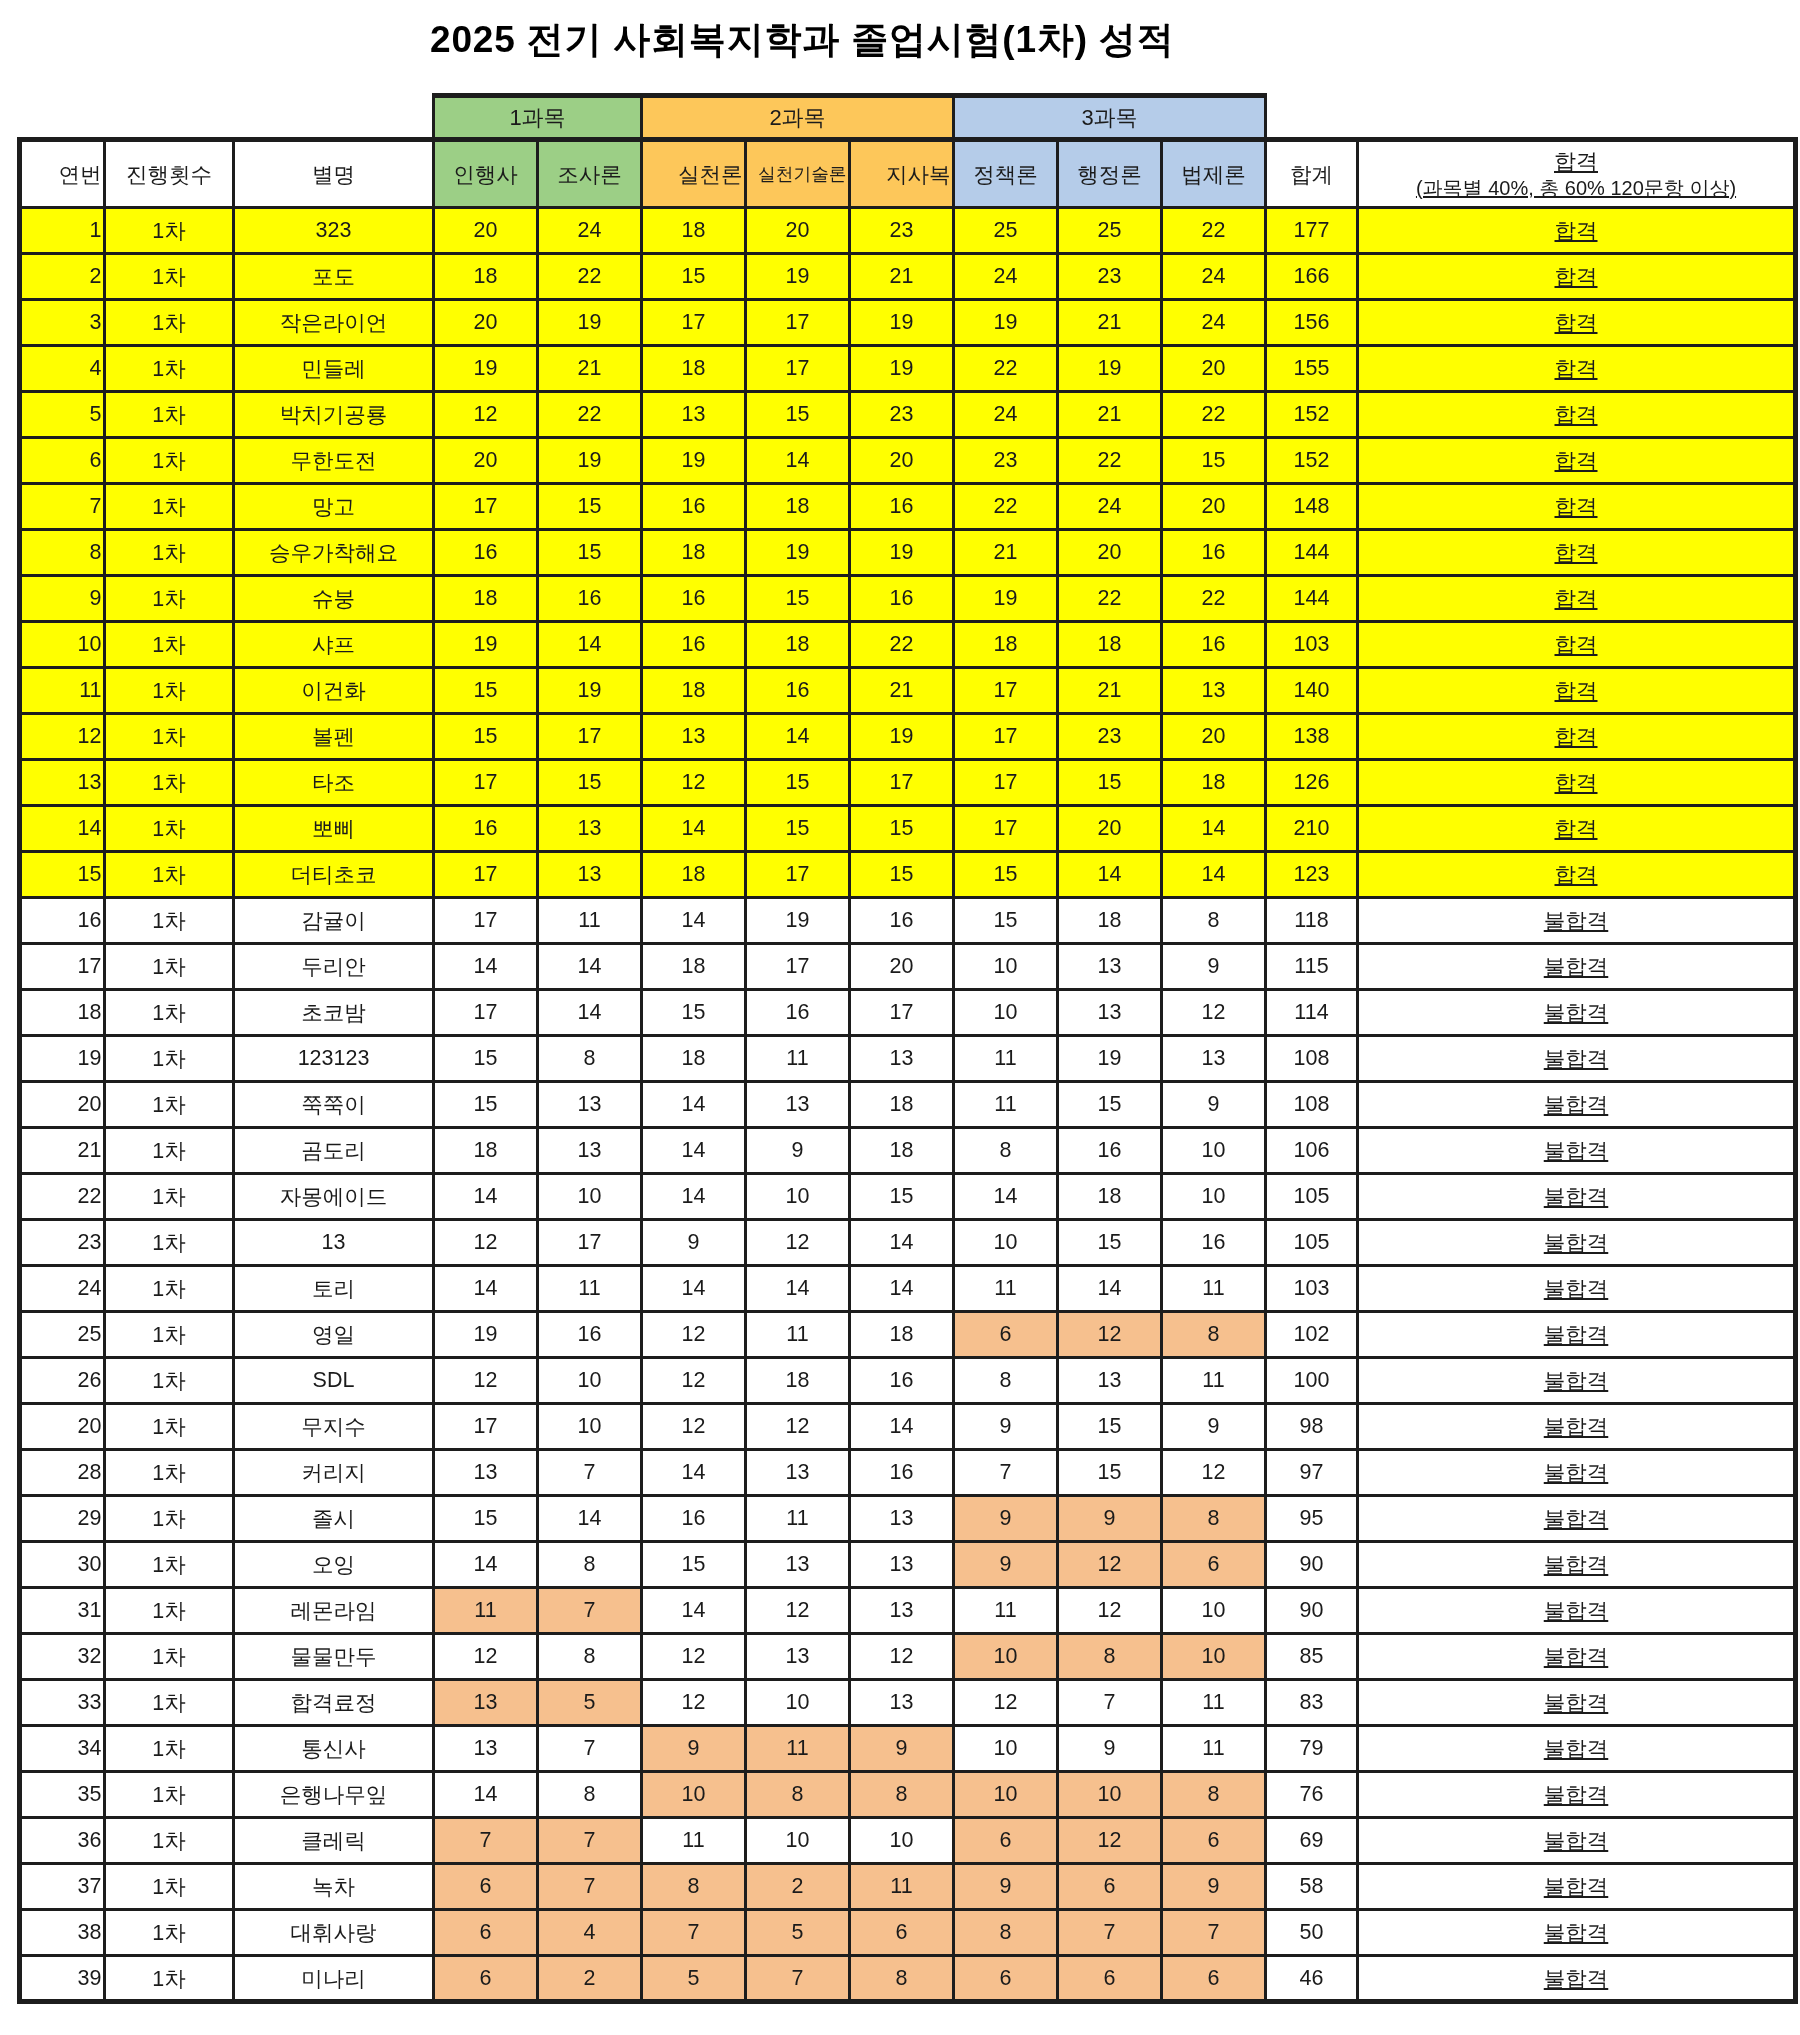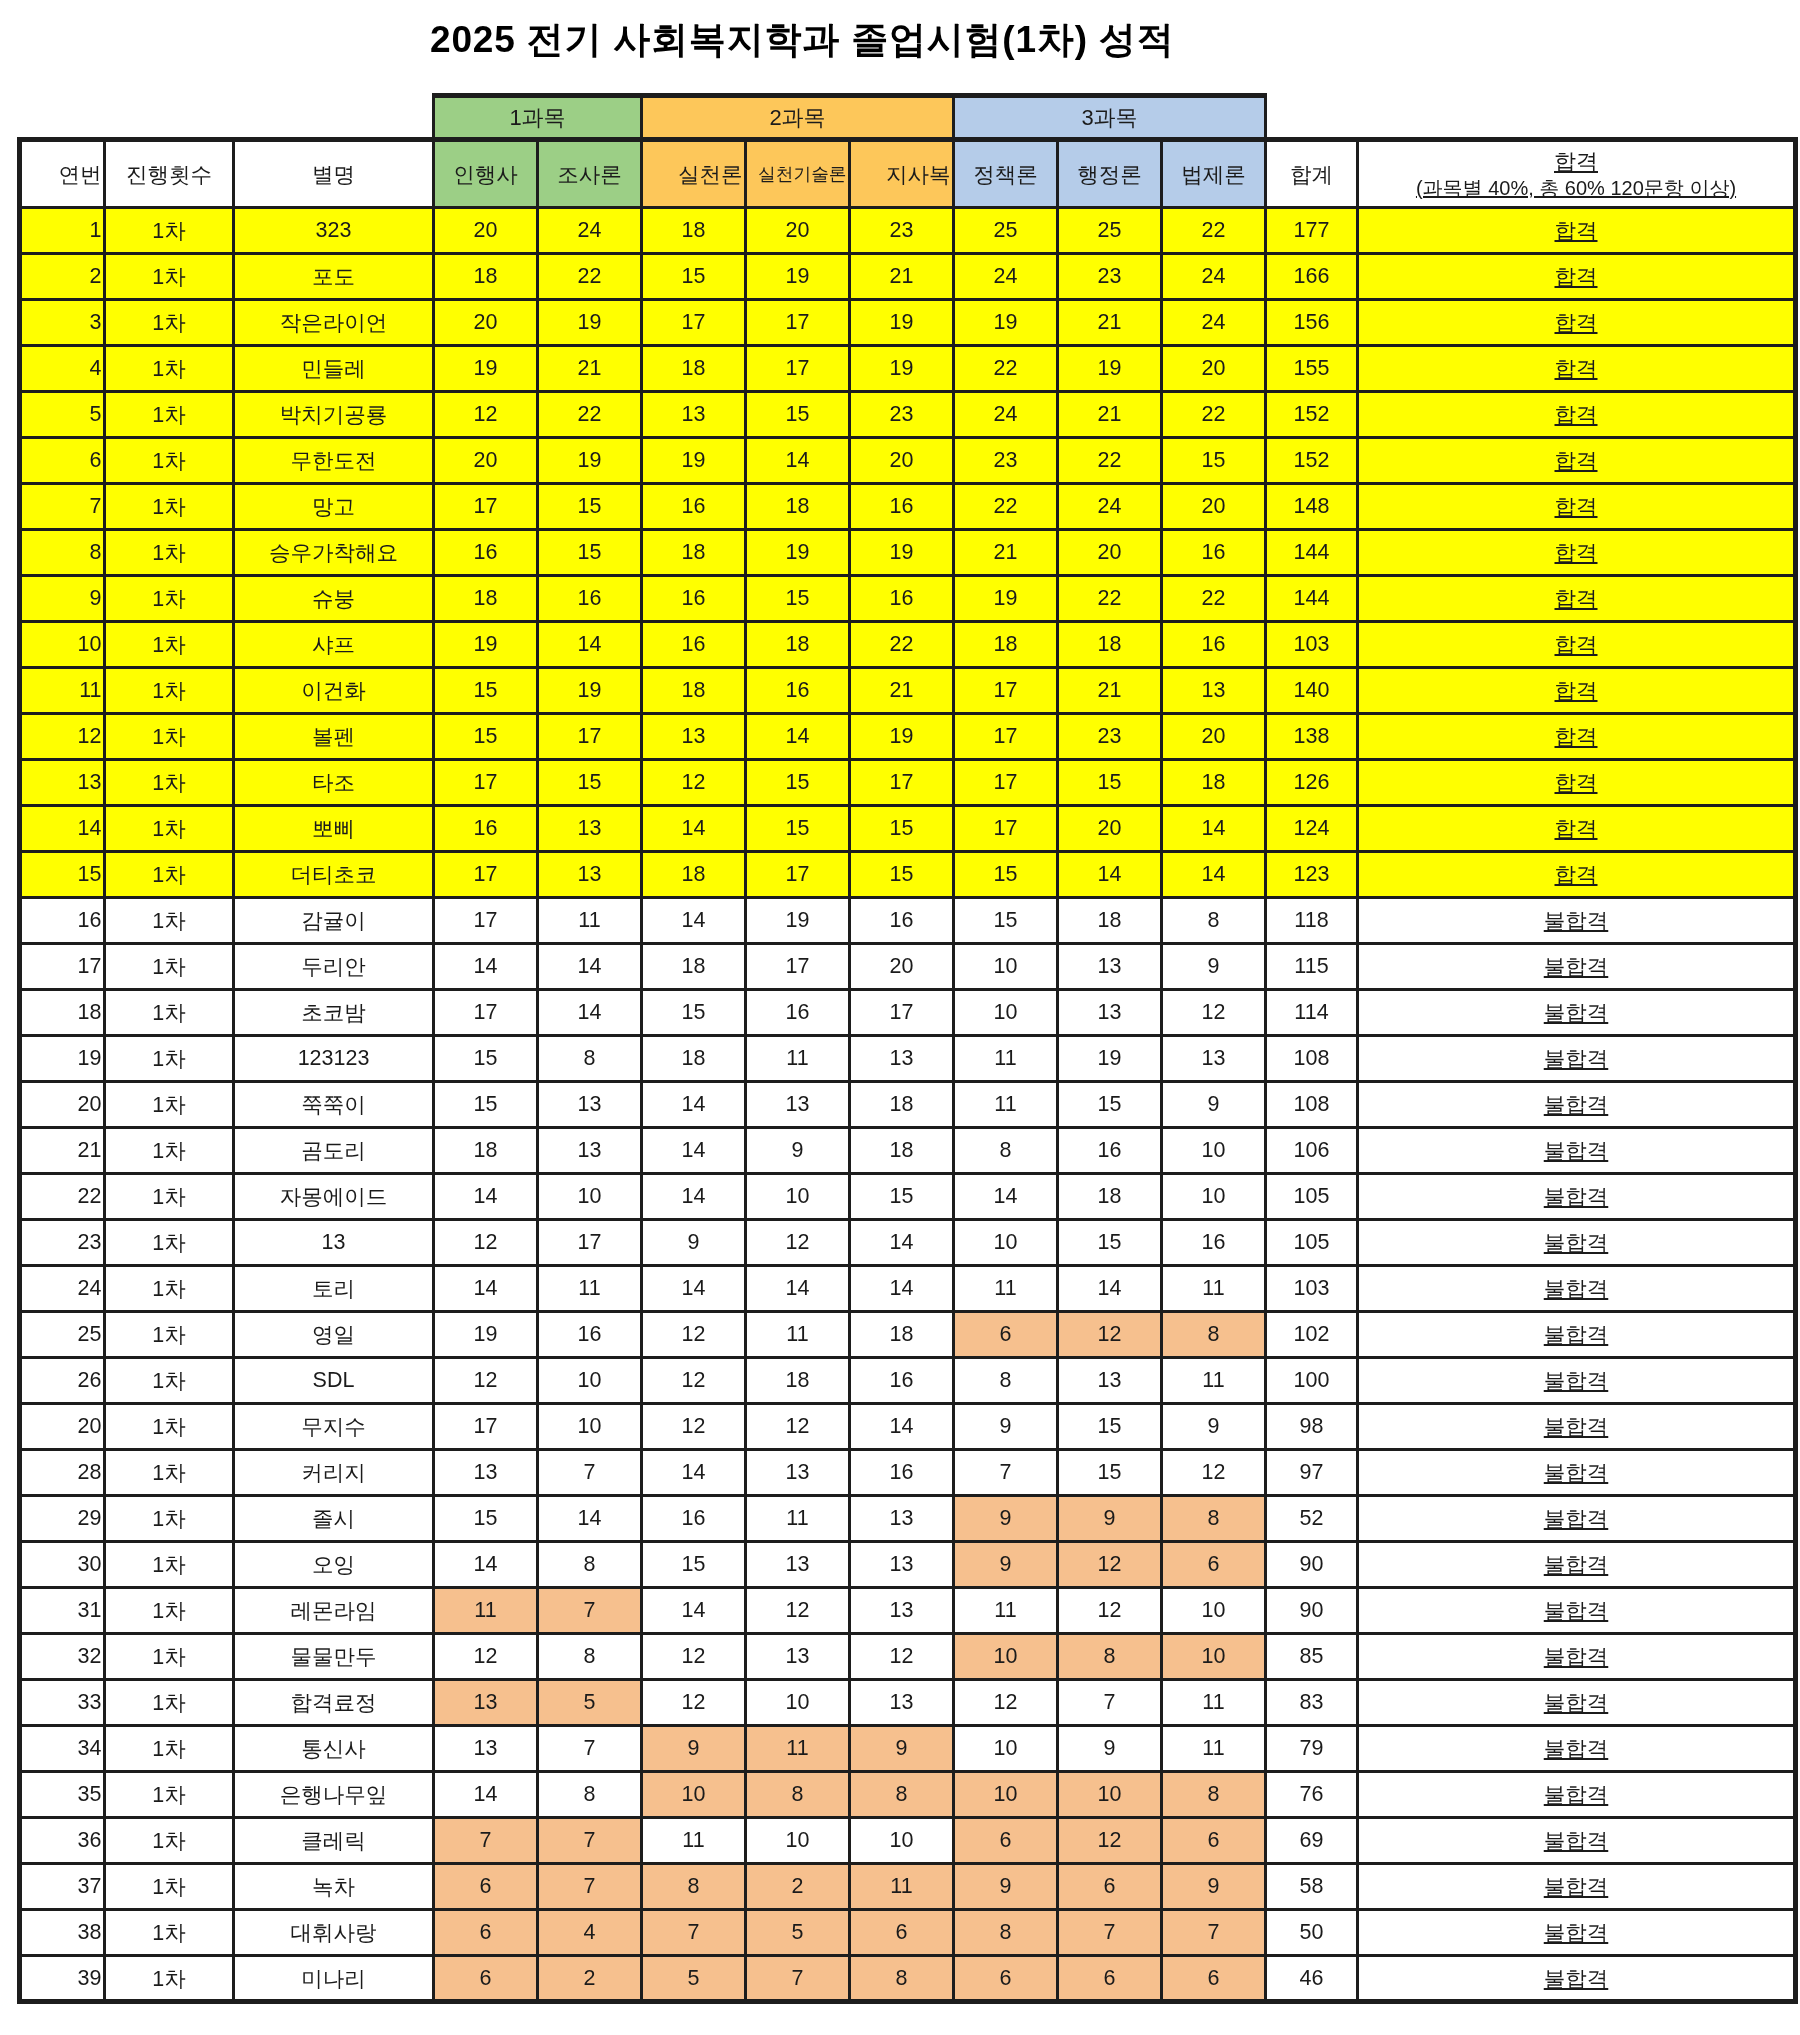--- a/index.html
+++ b/index.html
@@ -321,21 +321,21 @@
         <td>1차</td>
         <td>뽀삐</td>
         <td>16</td>
         <td>13</td>
         <td>14</td>
         <td>15</td>
         <td>15</td>
         <td>17</td>
         <td>20</td>
         <td>14</td>
-        <td>124</td>
+        <td>210</td>
         <td>합격</td>
       </tr>
       <tr class="pass">
         <td>15</td>
         <td>1차</td>
         <td>더티초코</td>
         <td>17</td>
         <td>13</td>
         <td>18</td>
         <td>17</td>
@@ -546,21 +546,21 @@
         <td>1차</td>
         <td>졸시</td>
         <td>15</td>
         <td>14</td>
         <td>16</td>
         <td>11</td>
         <td>13</td>
         <td class="hl">9</td>
         <td class="hl">9</td>
         <td class="hl">8</td>
-        <td>52</td>
+        <td>95</td>
         <td>불합격</td>
       </tr>
       <tr>
         <td>30</td>
         <td>1차</td>
         <td>오잉</td>
         <td>14</td>
         <td>8</td>
         <td>15</td>
         <td>13</td>

